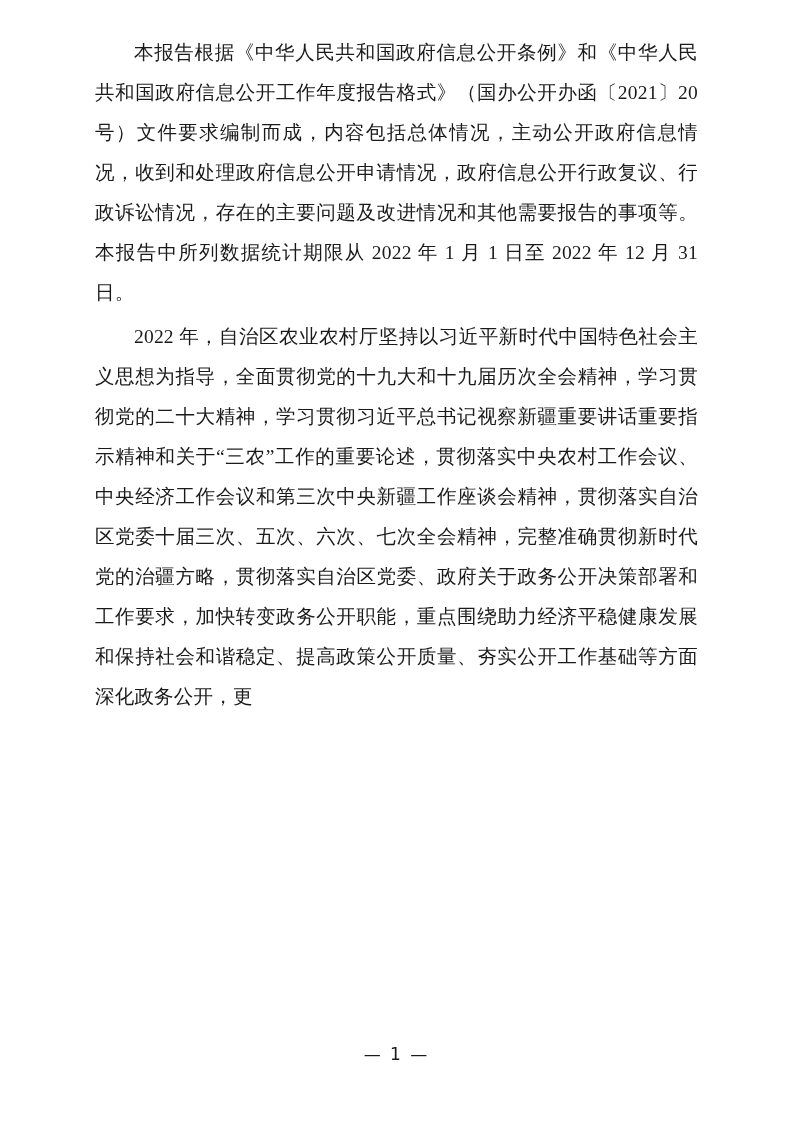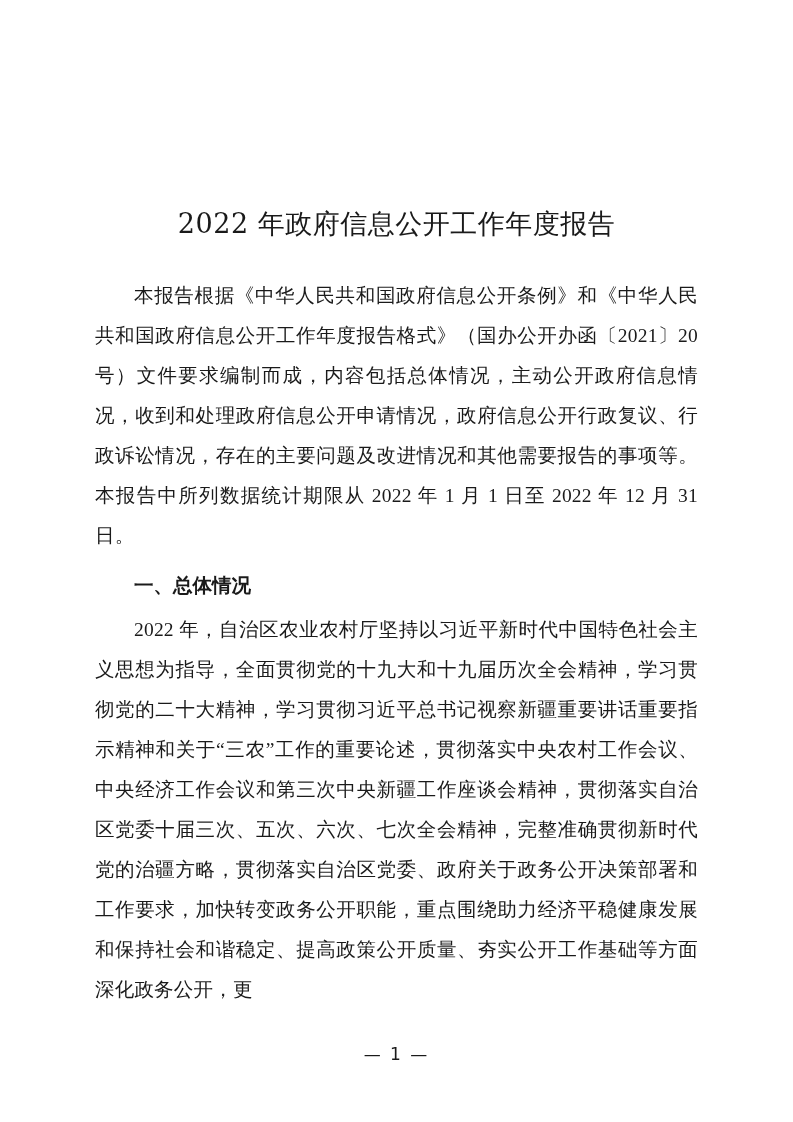--- a/index.html
+++ b/index.html
@@ -70,23 +70,21 @@
     letter-spacing: 2px;
     font-family: "DejaVu Sans", "Liberation Sans", sans-serif;
     color: #1a1a1a;
   }
 </style>
 </head>
 <body>
 
 <div class="page">
 
-  <h1 class="doc-title">2022 年政府信息公开工作年度报告</h1>
 
   <p class="body-text para-1">本报告根据《中华人民共和国政府信息公开条例》和《中华人民共和国政府信息公开工作年度报告格式》（国办公开办函〔2021〕20 号）文件要求编制而成，内容包括总体情况，主动公开政府信息情况，收到和处理政府信息公开申请情况，政府信息公开行政复议、行政诉讼情况，存在的主要问题及改进情况和其他需要报告的事项等。本报告中所列数据统计期限从 2022 年 1 月 1 日至 2022 年 12 月 31 日。</p>
 
-  <h2 class="section-heading">一、总体情况</h2>
 
   <p class="body-text para-2">2022 年，自治区农业农村厅坚持以习近平新时代中国特色社会主义思想为指导，全面贯彻党的十九大和十九届历次全会精神，学习贯彻党的二十大精神，学习贯彻习近平总书记视察新疆重要讲话重要指示精神和关于“三农”工作的重要论述，贯彻落实中央农村工作会议、中央经济工作会议和第三次中央新疆工作座谈会精神，贯彻落实自治区党委十届三次、五次、六次、七次全会精神，完整准确贯彻新时代党的治疆方略，贯彻落实自治区党委、政府关于政务公开决策部署和工作要求，加快转变政务公开职能，重点围绕助力经济平稳健康发展和保持社会和谐稳定、提高政策公开质量、夯实公开工作基础等方面深化政务公开，更</p>
 
   <div class="page-number">— 1 —</div>
 
 </div>
 
 </body></html>

